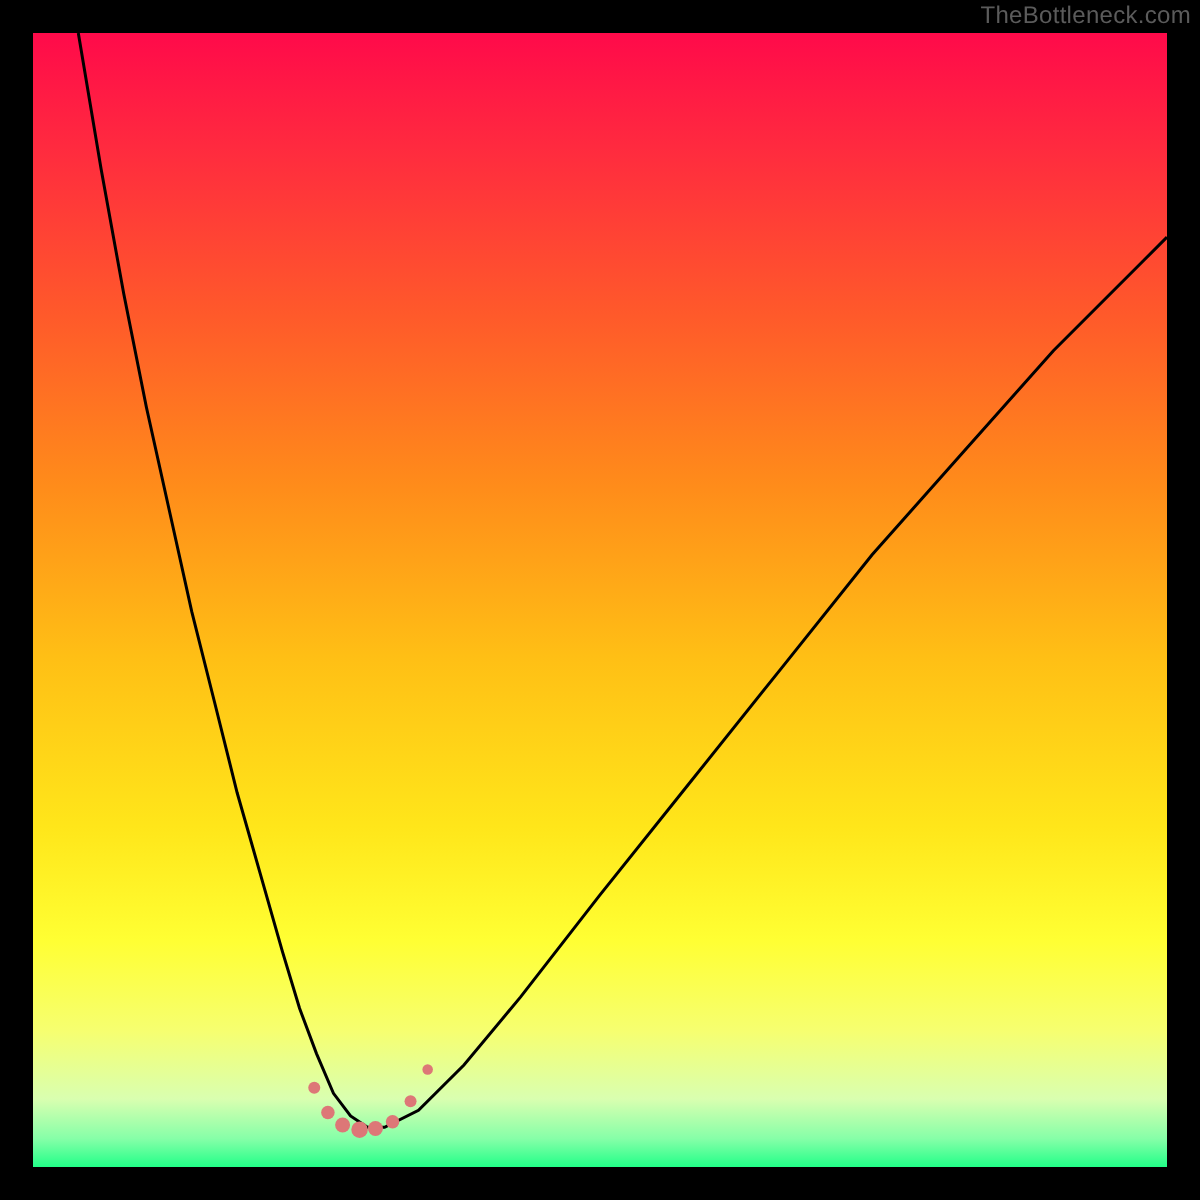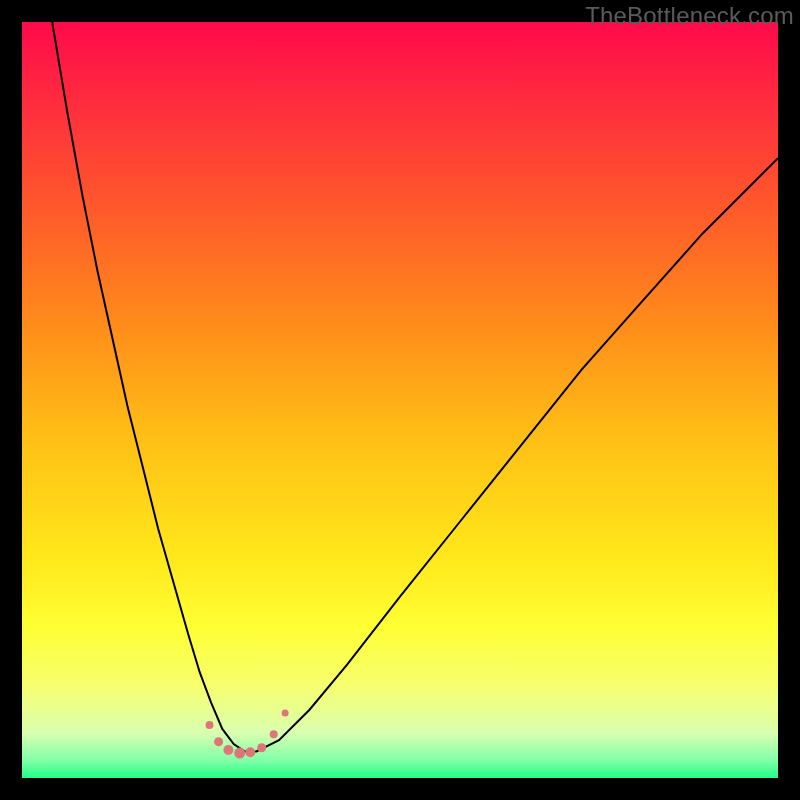--- a/index.html
+++ b/index.html
@@ -24,21 +24,21 @@
     left: 0;
     top: 0;
     width: 756px;
     height: 756px;
   }
   .watermark {
     position: absolute;
     top: 2px;
     right: 6px;
     color: #5b5b5b;
-    font-size: 24px;
+    font-size: 16px;
     font-weight: 500;
     letter-spacing: 0.2px;
   }
 </style>
 </head>
 <body>
 
 <div class="frame">
   <svg class="plot" viewBox="0 0 756 756" preserveAspectRatio="none">
     <defs>

